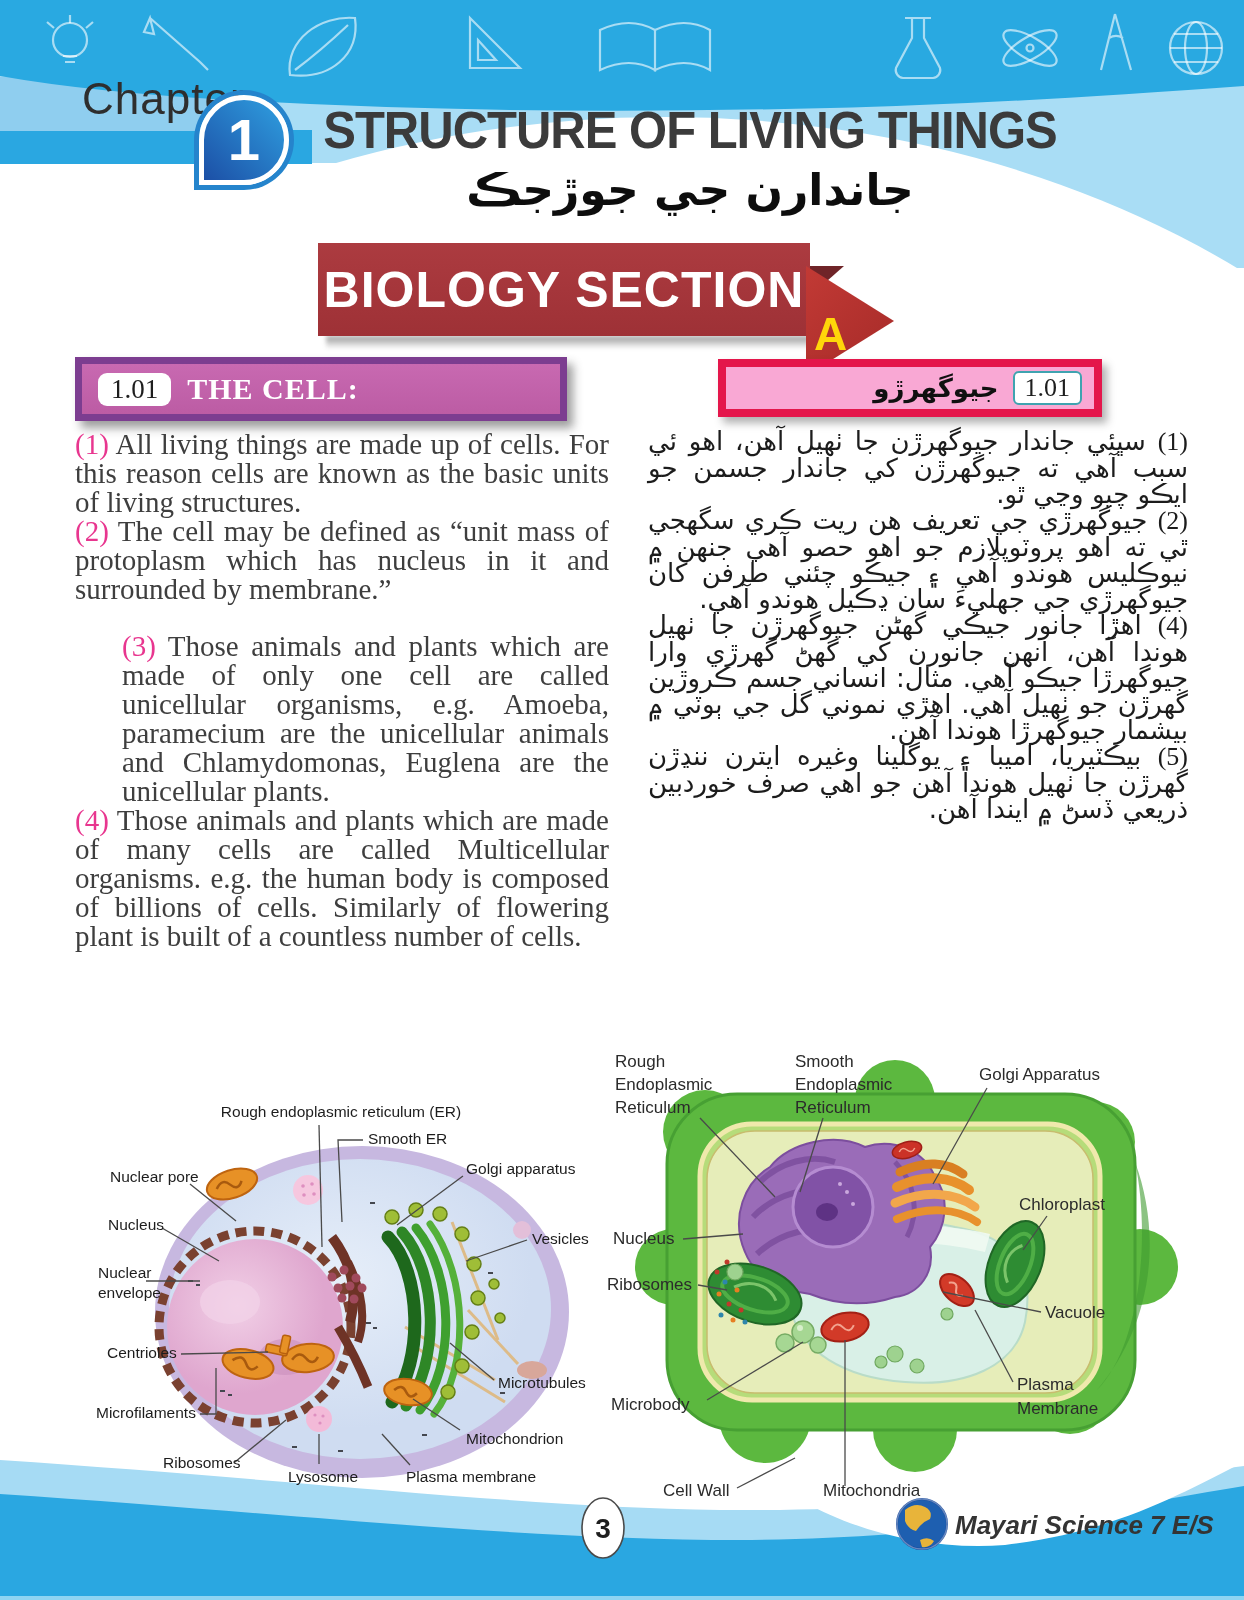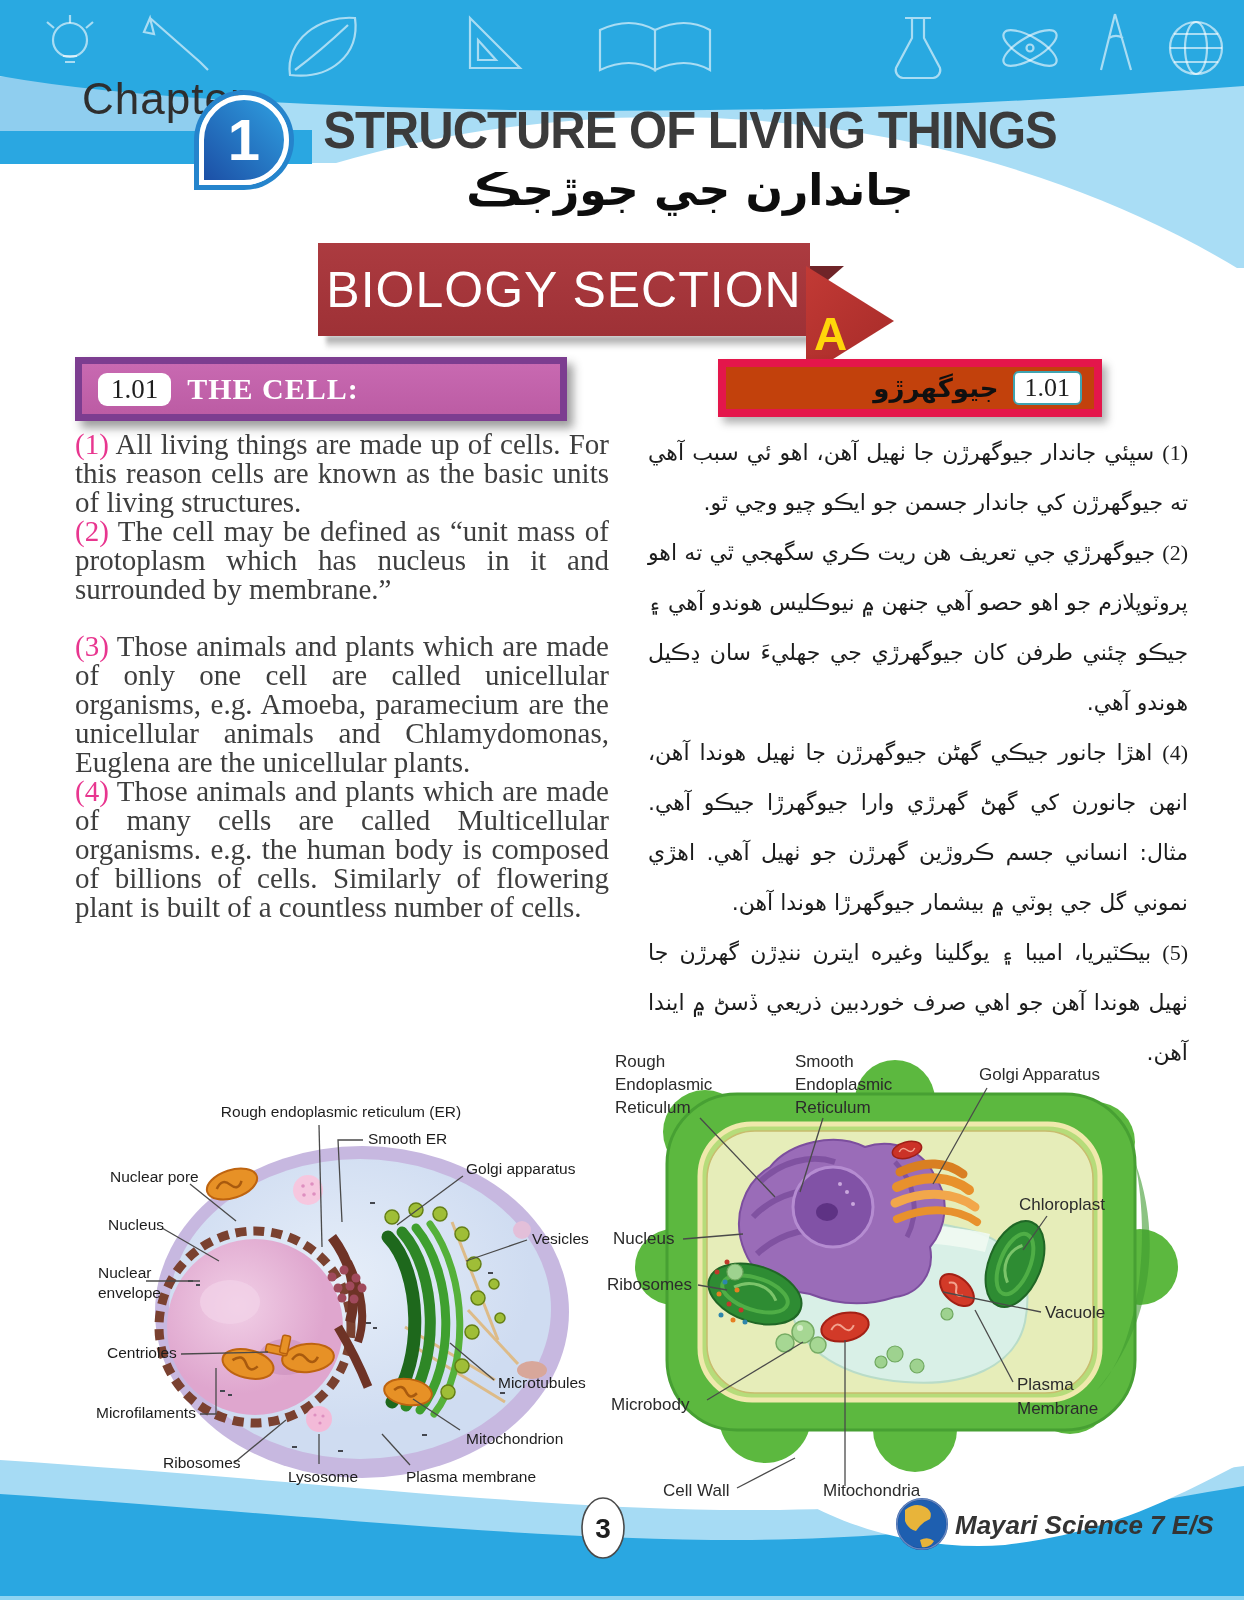--- a/index.html
+++ b/index.html
@@ -17,53 +17,53 @@
   .chapter-badge span{color:#fff;font-size:58px;font-weight:bold;line-height:1;}
   .title-en{left:310px;top:102px;width:760px;text-align:center;font-size:49px;font-weight:800;
       color:#3b3b3b;letter-spacing:-1px;transform:scaleY(1.06);}
   .title-sd{left:310px;top:164px;width:760px;text-align:center;font-size:44px;font-weight:bold;color:#0d0d0d;
       font-family:"DejaVu Sans",sans-serif;}
 
   
   .ribbon{left:318px;top:243px;width:492px;height:93px;
       background:linear-gradient(180deg,#AC3B40,var(--ribbon_red,#9E3136));
       display:flex;align-items:center;justify-content:center;}
-  .ribbon span{color:#fff;font-size:50px;font-weight:400;letter-spacing:1px;}
+  .ribbon span{color:#fff;font-size:50px;font-weight:700;letter-spacing:1px;}
   .ribbon-shadow{left:326px;top:336px;width:484px;height:13px;
       background:linear-gradient(to bottom,rgba(50,50,50,.5),rgba(120,120,120,0));filter:blur(2px);}
   .ribbon-fold{left:810px;top:266px;width:34px;height:30px;background:var(--ribbon_fold,#6F2428);
       clip-path:polygon(0 0,100% 0,0 100%);}
   .ribbon-arrow{left:806px;top:266px;width:88px;height:110px;
       background:linear-gradient(135deg,var(--arrow_red,#C23A35),#A52A28);
       clip-path:polygon(0 0,100% 50%,0 100%);display:flex;align-items:center;}
   .ribbon-arrow span{color:var(--letter_yellow,#FFD60A);font-size:46px;font-weight:800;margin-left:8px;margin-top:26px;}
 
   
   .h-left{left:75px;top:357px;width:492px;height:64px;box-sizing:border-box;
       background:linear-gradient(180deg,#C869B1,var(--heading_pink,#BC5CA4));
       border:7px solid var(--heading_purple,#7C3D90);
       box-shadow:6px 7px 9px rgba(40,40,40,.45);display:flex;align-items:center;padding-left:16px;gap:16px;}
   .h-left .pill{background:#fff;border-radius:9px;padding:1px 13px;font-family:"Liberation Serif",serif;
       font-size:27px;color:#1e1e1e;}
   .h-left .t{font-family:"Liberation Serif",serif;font-size:30px;font-weight:bold;color:#fff;letter-spacing:1px;}
-  .h-right{left:718px;top:359px;width:384px;height:58px;box-sizing:border-box;background:#c2410c;
+  .h-right{left:718px;top:359px;width:384px;height:58px;box-sizing:border-box;background:#f9a8d4;
       border:8px solid var(--heading_crimson,#E4164B);box-shadow:5px 6px 8px rgba(60,60,60,.4);
       display:flex;align-items:center;justify-content:flex-end;padding-right:12px;gap:14px;}
   .h-right .t{font-family:"DejaVu Sans",sans-serif;font-size:26px;font-weight:bold;color:#101010;}
   .h-right .num{border:2px solid var(--num_teal_border,#3FA3B0);border-radius:6px;background:#fff;
       padding:0 10px;font-family:"Liberation Serif",serif;font-size:26px;color:#1e1e1e;}
 
   
   .col-en{left:75px;top:430px;width:534px;}
   .col-en p{margin:0;font-family:"Liberation Serif",serif;font-size:29px;line-height:29px;
       color:var(--text_dark,#3E3E3E);text-align:justify;}
-  .col-en p.gap{margin-top:28px;}
+  .col-en p.gap{margin-top:28px;margin-left:47px;}
   .pnum{color:var(--number_magenta,#E8368F);}
   .col-sd{left:648px;top:428px;width:540px;direction:rtl;}
-  .col-sd p{margin:0;font-family:"DejaVu Sans",sans-serif;font-size:22px;line-height:50px;
+  .col-sd p{margin:0;font-family:"DejaVu Sans",sans-serif;font-size:26px;line-height:26px;
       color:#1c1c1c;text-align:justify;}
   .sd-num{font-family:"Liberation Serif",serif;color:#1c1c1c;}
 
   .cell-label{font-size:15.5px;fill:#1d1d1d;}
   .plant-label{font-size:17px;fill:#2b2b2b;}
   .leader{stroke:#4a4a4a;stroke-width:1.3;fill:none;}
 </style>
 </head>
 <body>
 

